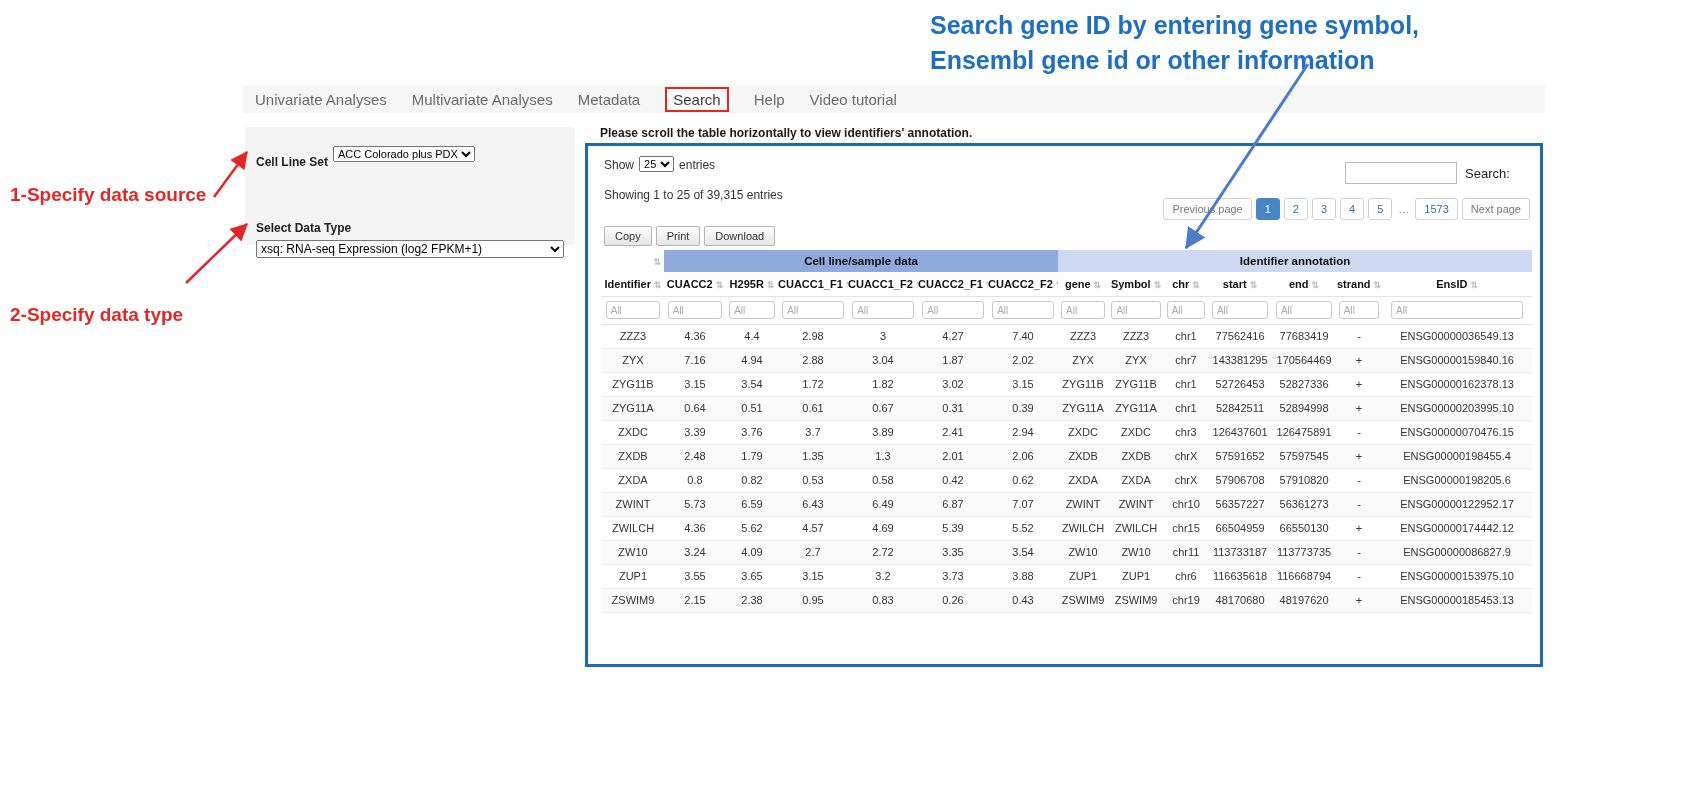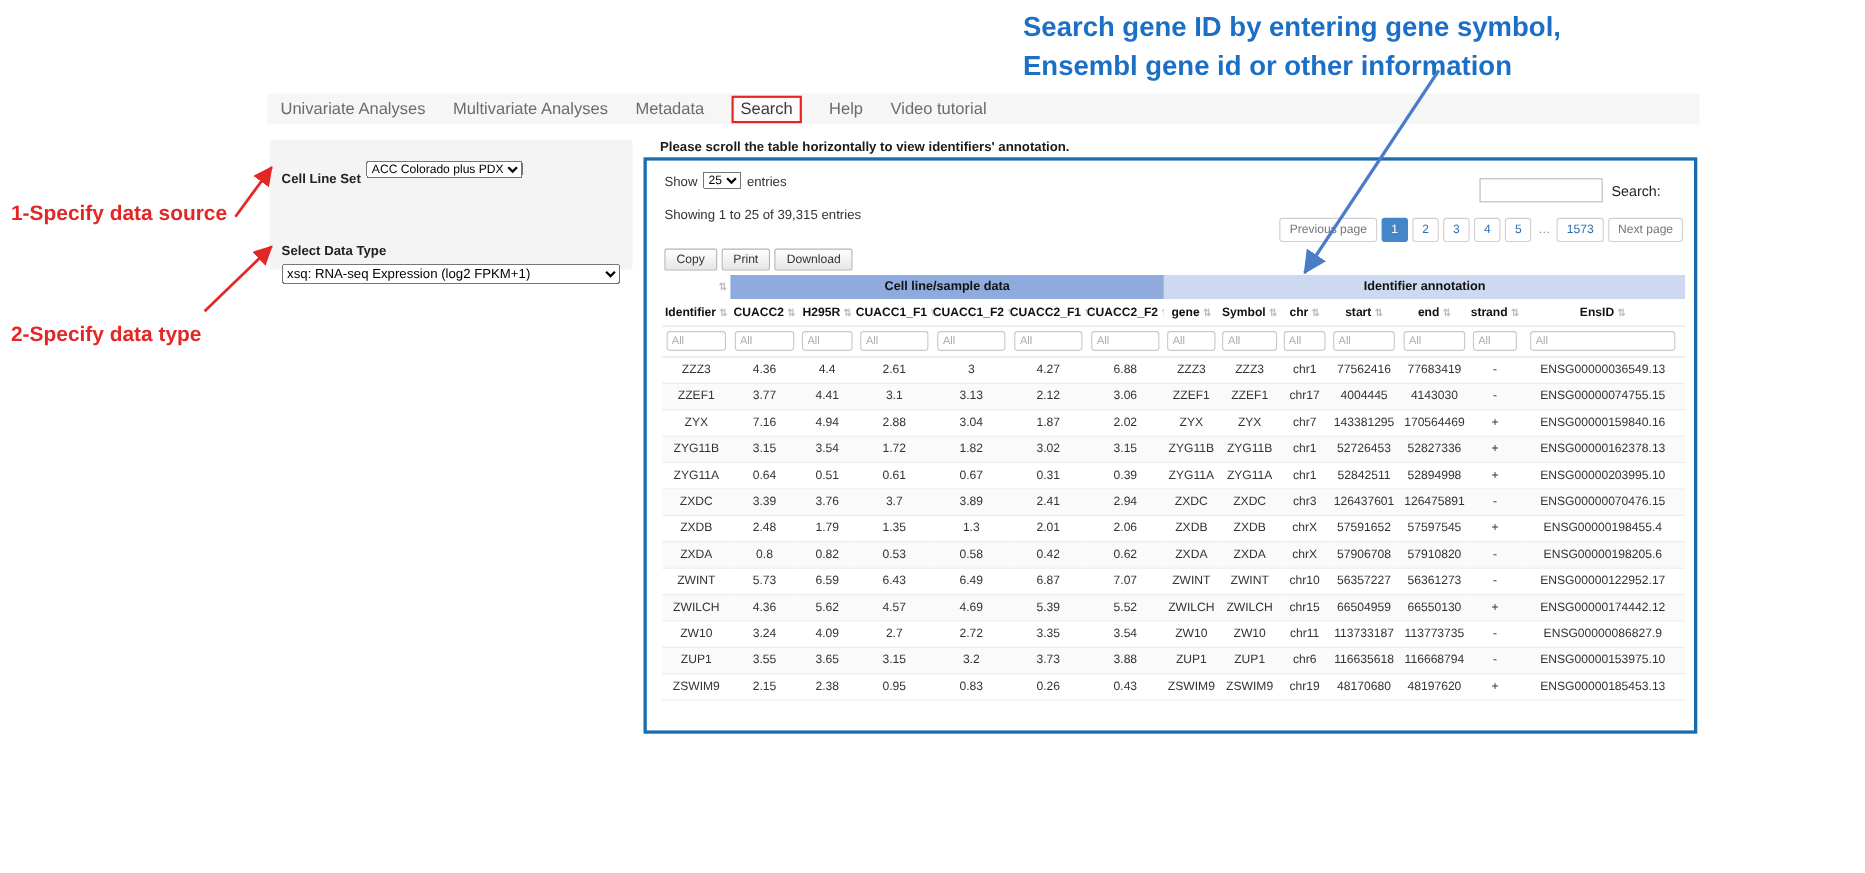--- a/index.html
+++ b/index.html
@@ -15,21 +15,21 @@
   .blue-title {
     position:absolute; left:930px; top:8px;
     font-size:25px; font-weight:bold; line-height:1.38;
     color:var(--annotation-blue,#1b6fc5);
   }
   .red-note {
     position:absolute; font-size:19px; font-weight:bold;
     color:var(--annotation-red,#e32726);
   }
   .note1 { left:10px; top:184px; }
-  .note2 { left:10px; top:294px; }
+  .note2 { left:10px; top:304px; }
 
   
   .nav-bar {
     position:absolute; left:243px; top:85px; width:1302px; height:28px;
     background:#f6f6f6; display:flex; align-items:center; gap:25px;
     padding-left:12px; font-size:15px; color:#6b6b6b;
   }
   .nav-item { cursor:pointer; white-space:nowrap; }
   .nav-item.active {
     color:#3a3a3a; border:2px solid var(--nav-highlight-red,#e8251f);
@@ -216,47 +216,31 @@
             <td><input class="filter-input" placeholder="All" style=""></td>
             <td><input class="filter-input" placeholder="All" style=""></td>
             <td><input class="filter-input" placeholder="All" style=""></td>
           </tr>
       </thead>
       <tbody>
           <tr>
             <td>ZZZ3</td>
             <td>4.36</td>
             <td>4.4</td>
-            <td>2.61</td>
+            <td>2.98</td>
             <td>3</td>
             <td>4.27</td>
-            <td>6.88</td>
+            <td>7.40</td>
             <td>ZZZ3</td>
             <td>ZZZ3</td>
             <td>chr1</td>
             <td>77562416</td>
             <td>77683419</td>
             <td>-</td>
             <td>ENSG00000036549.13</td>
-          </tr>
-          <tr>
-            <td>ZZEF1</td>
-            <td>3.77</td>
-            <td>4.41</td>
-            <td>3.1</td>
-            <td>3.13</td>
-            <td>2.12</td>
-            <td>3.06</td>
-            <td>ZZEF1</td>
-            <td>ZZEF1</td>
-            <td>chr17</td>
-            <td>4004445</td>
-            <td>4143030</td>
-            <td>-</td>
-            <td>ENSG00000074755.15</td>
           </tr>
           <tr>
             <td>ZYX</td>
             <td>7.16</td>
             <td>4.94</td>
             <td>2.88</td>
             <td>3.04</td>
             <td>1.87</td>
             <td>2.02</td>
             <td>ZYX</td>

